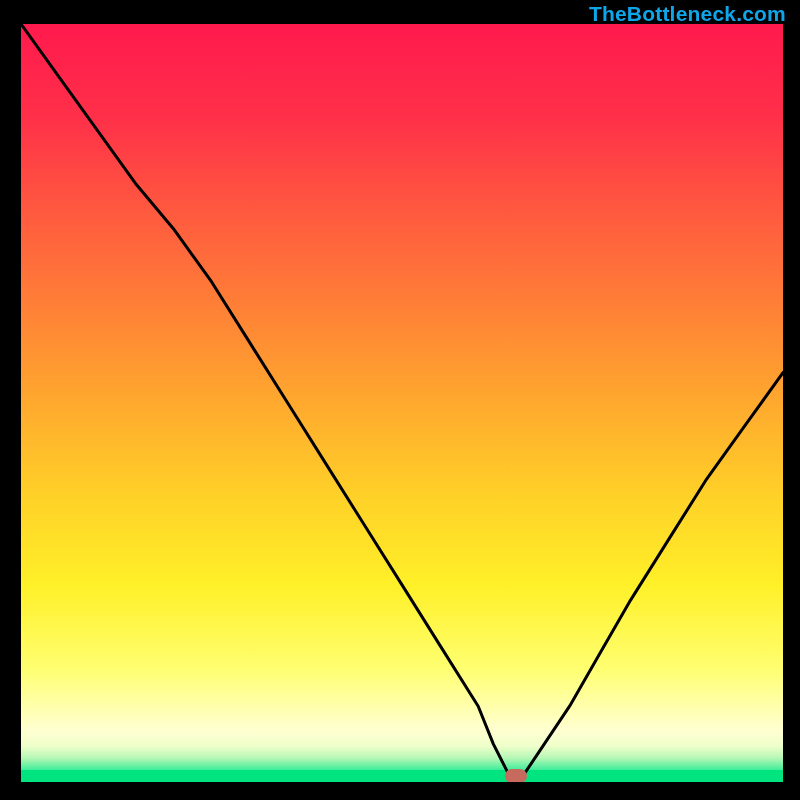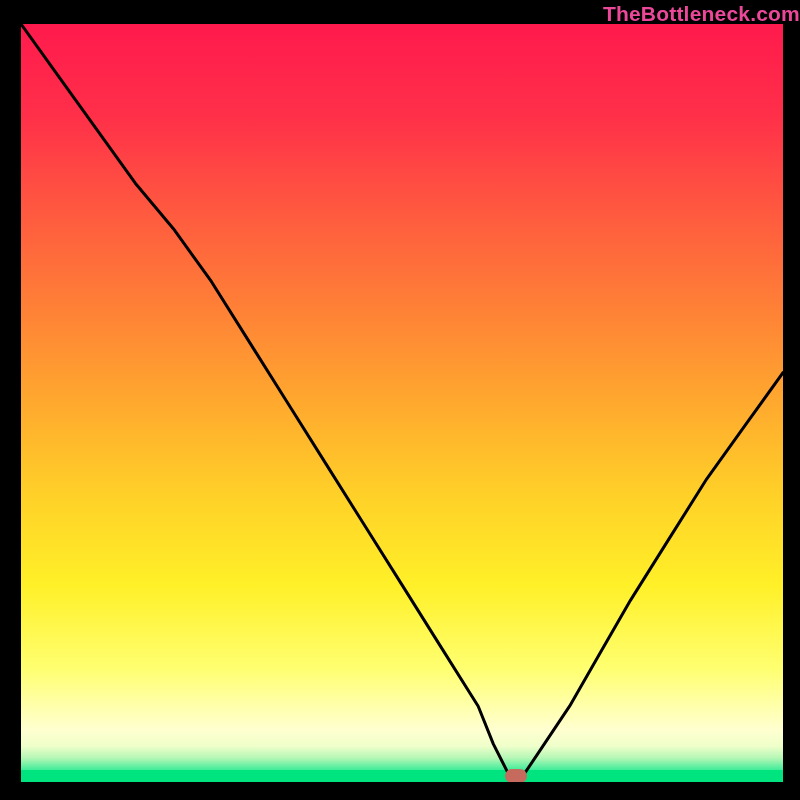--- a/index.html
+++ b/index.html
@@ -43,25 +43,25 @@
     position: absolute;
     left: 0;
     top: 0;
     width: 100%;
     height: 100%;
     pointer-events: none;
   }
   .watermark {
     position: absolute;
     top: 2px;
-    right: 0;
+    right: 14px;
     font-family: Arial, Helvetica, sans-serif;
     font-size: 21px;
     font-weight: 600;
-    color: #ec4899;
+    color: #0ea5e9;
     letter-spacing: 0.2px;
   }
   .marker {
     position: absolute;
     width: 22px;
     height: 14px;
     border-radius: 7px;
     background: #c66a5e;
     transform: translate(-50%, -50%);
   }

